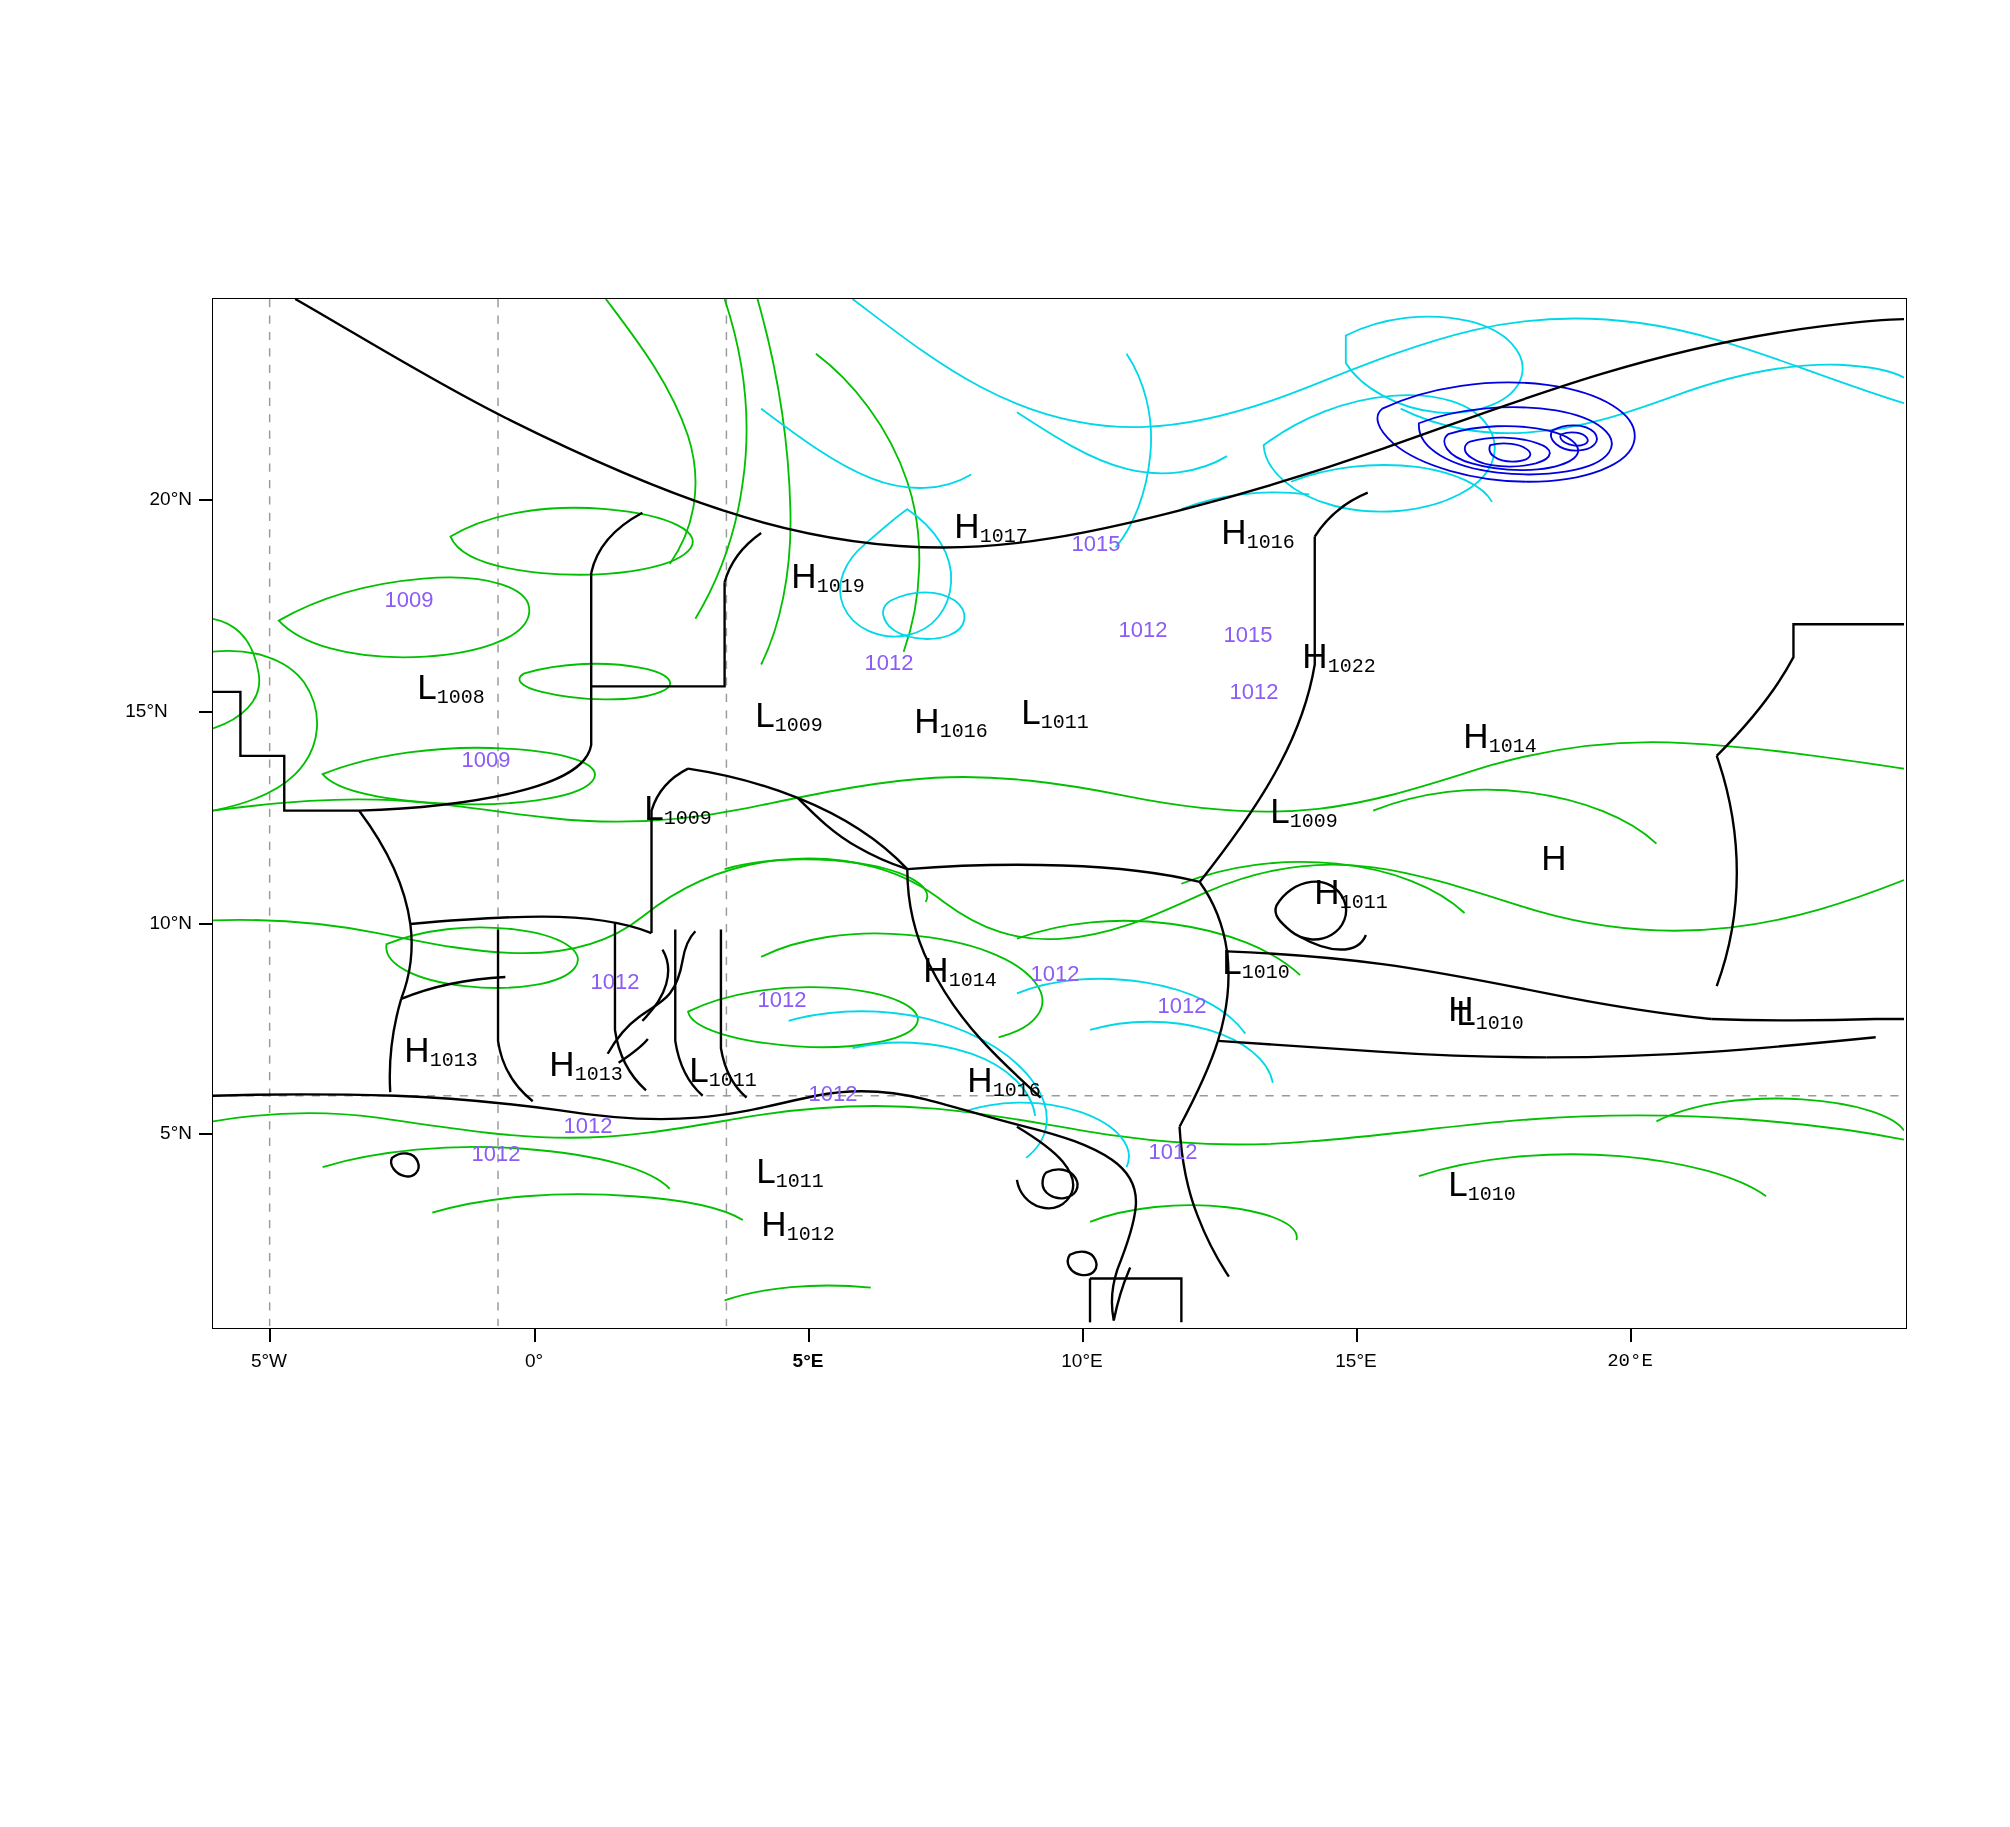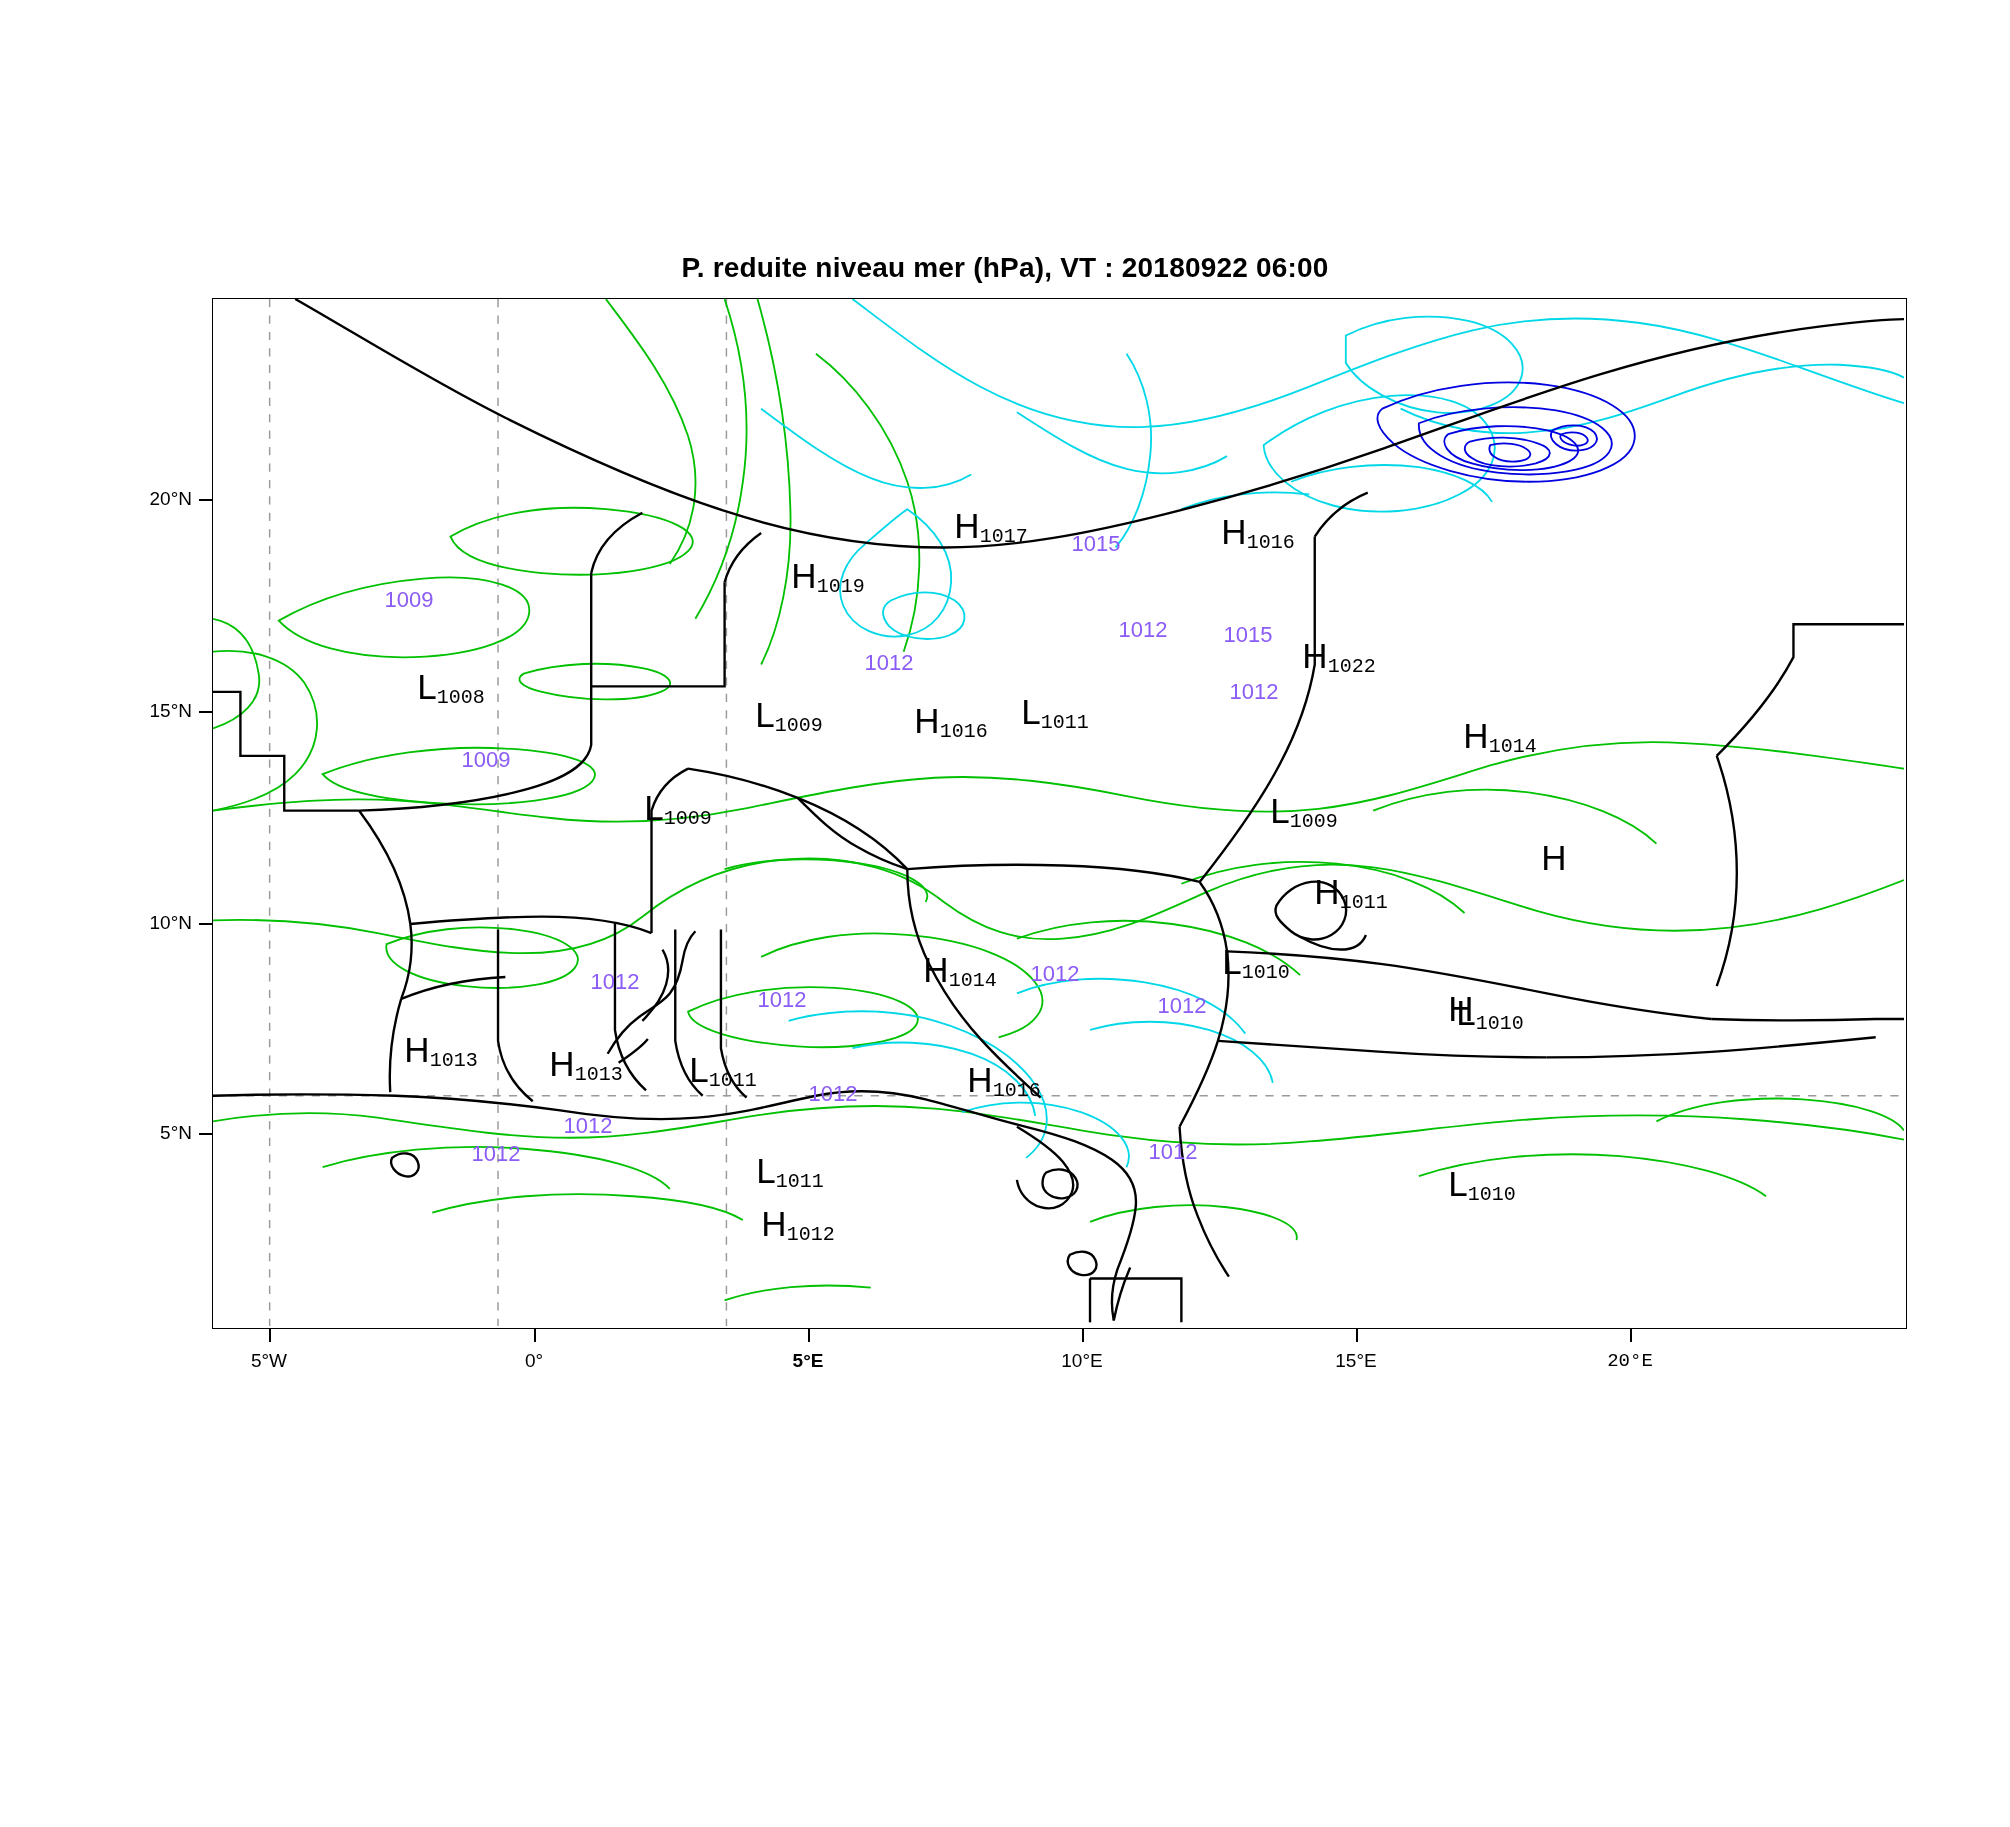--- a/index.html
+++ b/index.html
@@ -89,21 +89,20 @@
     color: #8b5cf6;
     white-space: nowrap;
     transform: translate(-50%, -50%);
   }
 </style>
 </head>
 <body>
 
 <div id="root">
 
-  <div id="chart-title">P. reduite niveau mer (hPa),  VT : 20180922  06:00</div>
 
   <div id="plot-frame">
 
     <svg id="map-svg" viewBox="0 0 1851 1124" preserveAspectRatio="none">
       <defs></defs>
 
       <g stroke="#9a9a9a" stroke-width="1.6" stroke-dasharray="9,9" fill="none">
         <line x1="62" y1="0" x2="62" y2="1124"></line>
         <line x1="312" y1="0" x2="312" y2="1124"></line>
         <line x1="562" y1="0" x2="562" y2="1124"></line>
@@ -267,21 +266,21 @@
       <div class="marker" style="left: 791px; top: 782px;"><span class="letter">H</span><span class="val">1016</span></div>
       <div class="marker" style="left: 577px; top: 873px;"><span class="letter">L</span><span class="val">1011</span></div>
       <div class="marker" style="left: 1269px; top: 886px;"><span class="letter">L</span><span class="val">1010</span></div>
       <div class="marker" style="left: 585px; top: 926px;"><span class="letter">H</span><span class="val">1012</span></div>
     </div>
 
   <div class="tickmark" style="left:199px; top:499px; width:12.8px; height:1.8px;"></div>
   <div class="axis-label y-tick-label" style="left:101px; top:499px; width:91px;">20°N</div>
 
   <div class="tickmark" style="left:199px; top:711px; width:12.8px; height:1.8px;"></div>
-  <div class="axis-label y-tick-label" style="left:101px; top:711px; width:91px;">15°N</div>
+  <div class="axis-label y-tick-label" style="left:101px; top:711px; width:91px;text-align:center;">15°N</div>
 
   <div class="tickmark" style="left:199px; top:923px; width:12.8px; height:1.8px;"></div>
   <div class="axis-label y-tick-label" style="left:101px; top:923px; width:91px;">10°N</div>
 
   <div class="tickmark" style="left:199px; top:1133px; width:12.8px; height:1.8px;"></div>
   <div class="axis-label y-tick-label" style="left:101px; top:1133px; width:91px;">5°N</div>
 
   <div class="tickmark" style="left:269px; top:1329px; width:1.8px; height:12.8px;"></div>
   <div class="axis-label x-tick-label" style="left:269px; top:1350px; width:110px;">5°W</div>
 

